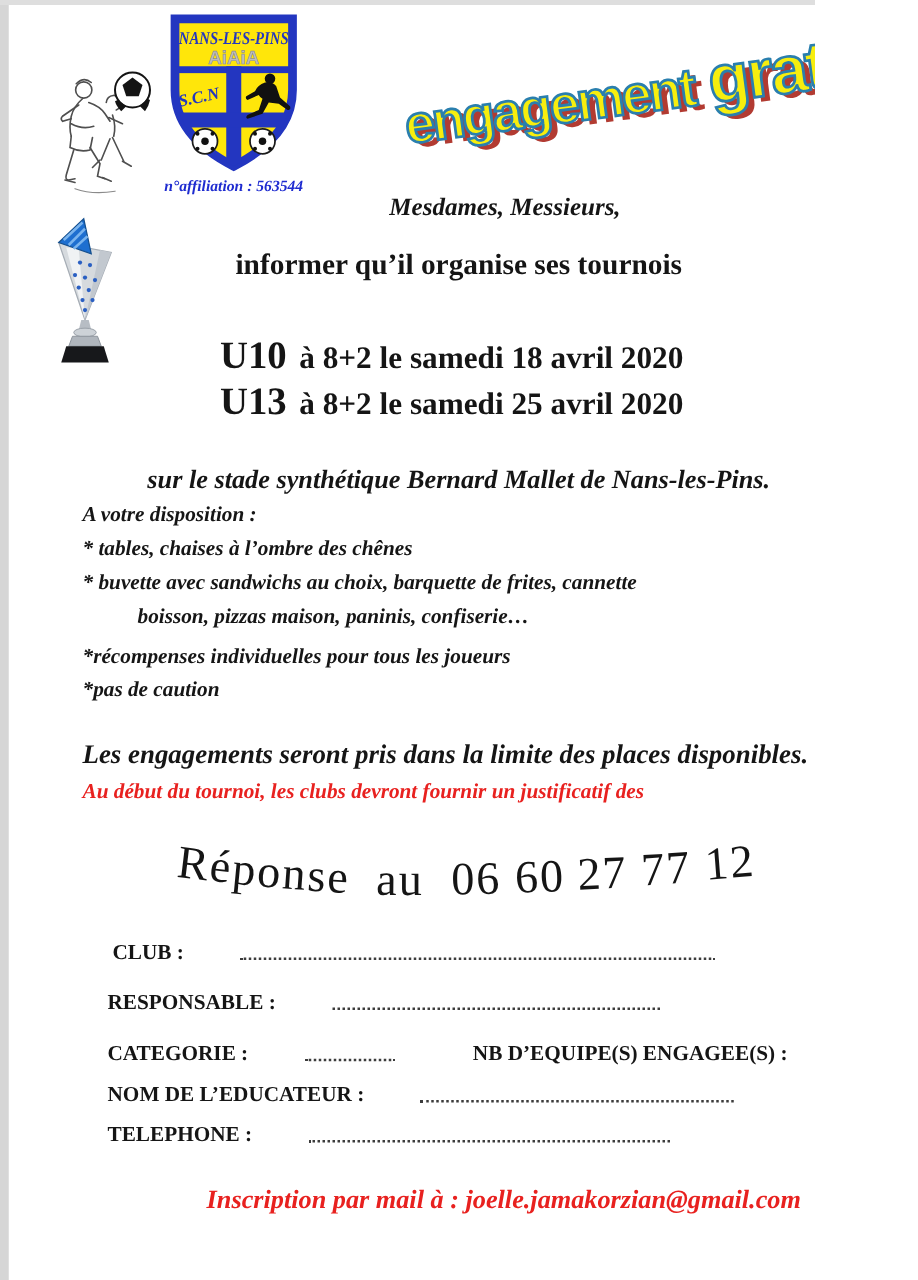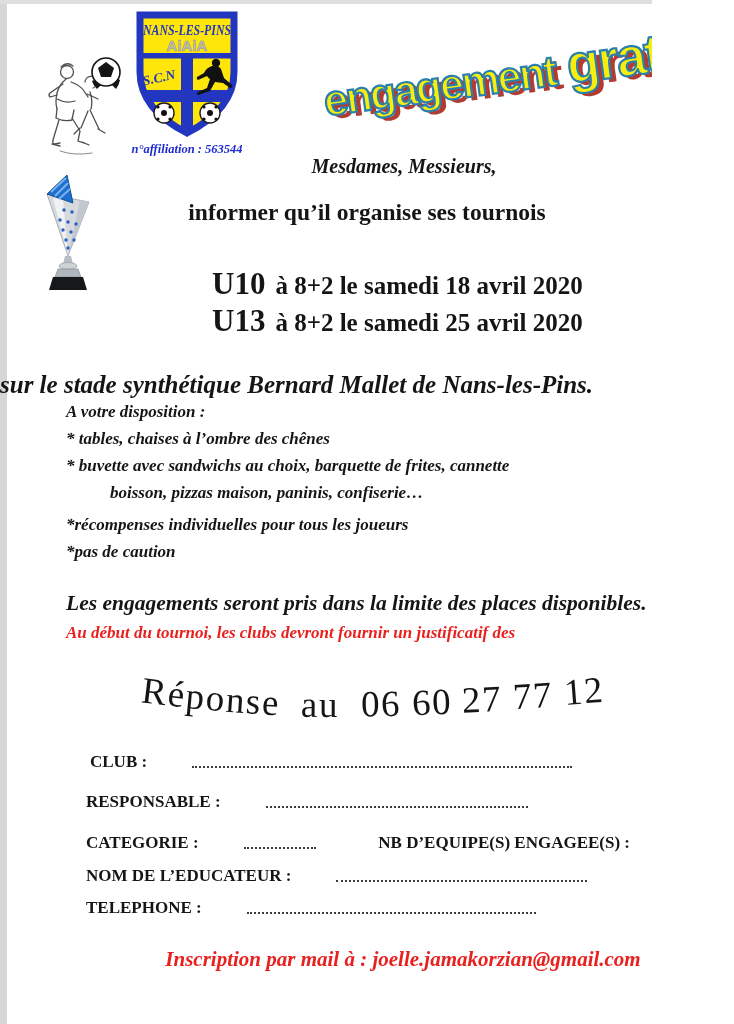--- a/index.html
+++ b/index.html
@@ -25,27 +25,27 @@
   }
   .banner .w1{font-size:43px;}
   .banner .w2{font-size:54px;margin-left:12px;}
 
   .salutation{position:absolute;left:74px;top:155px;width:660px;text-align:center;
     font-size:20px;font-weight:bold;font-style:italic;}
 
   .intro{position:absolute;left:5px;top:197px;width:724px;text-align:center;
     font-size:23.5px;font-weight:bold;line-height:30px;}
 
-  .tournaments{position:absolute;left:176px;top:266px;margin-left:36px;}
+  .tournaments{position:absolute;left:176px;top:266px;}
   .t-row{height:37px;white-space:nowrap;}
   .t-cat{font-size:31px;font-weight:bold;}
   .t-det{font-size:25px;font-weight:bold;margin-left:10px;}
 
-  .venue{position:absolute;left:0;top:371px;width:734px;
-    font-size:25px;font-weight:bold;font-style:italic;}
+  .venue{position:absolute;left:0;top:371px;width:734px;text-align:center;
+    font-size:21px;font-weight:bold;font-style:italic;}
   .bodyblock{font-size:17px;font-weight:bold;font-style:italic;line-height:27px;}
   .dispo{position:absolute;left:66px;top:398px;}
   .facilities{position:absolute;left:66px;top:425px;}
   .facilities .line:nth-child(3){padding-left:44px;}
   .rewards{position:absolute;left:66px;top:511px;}
   .notice{position:absolute;left:66px;top:591px;font-size:21.5px;font-weight:bold;font-style:italic;}
   .warning{position:absolute;left:66px;top:619px;line-height:28px;color:var(--red);}
 
   .response{position:absolute;left:142px;top:676px;font-size:37px;letter-spacing:1.5px;white-space:nowrap;}
   .response span{display:inline-block;}

